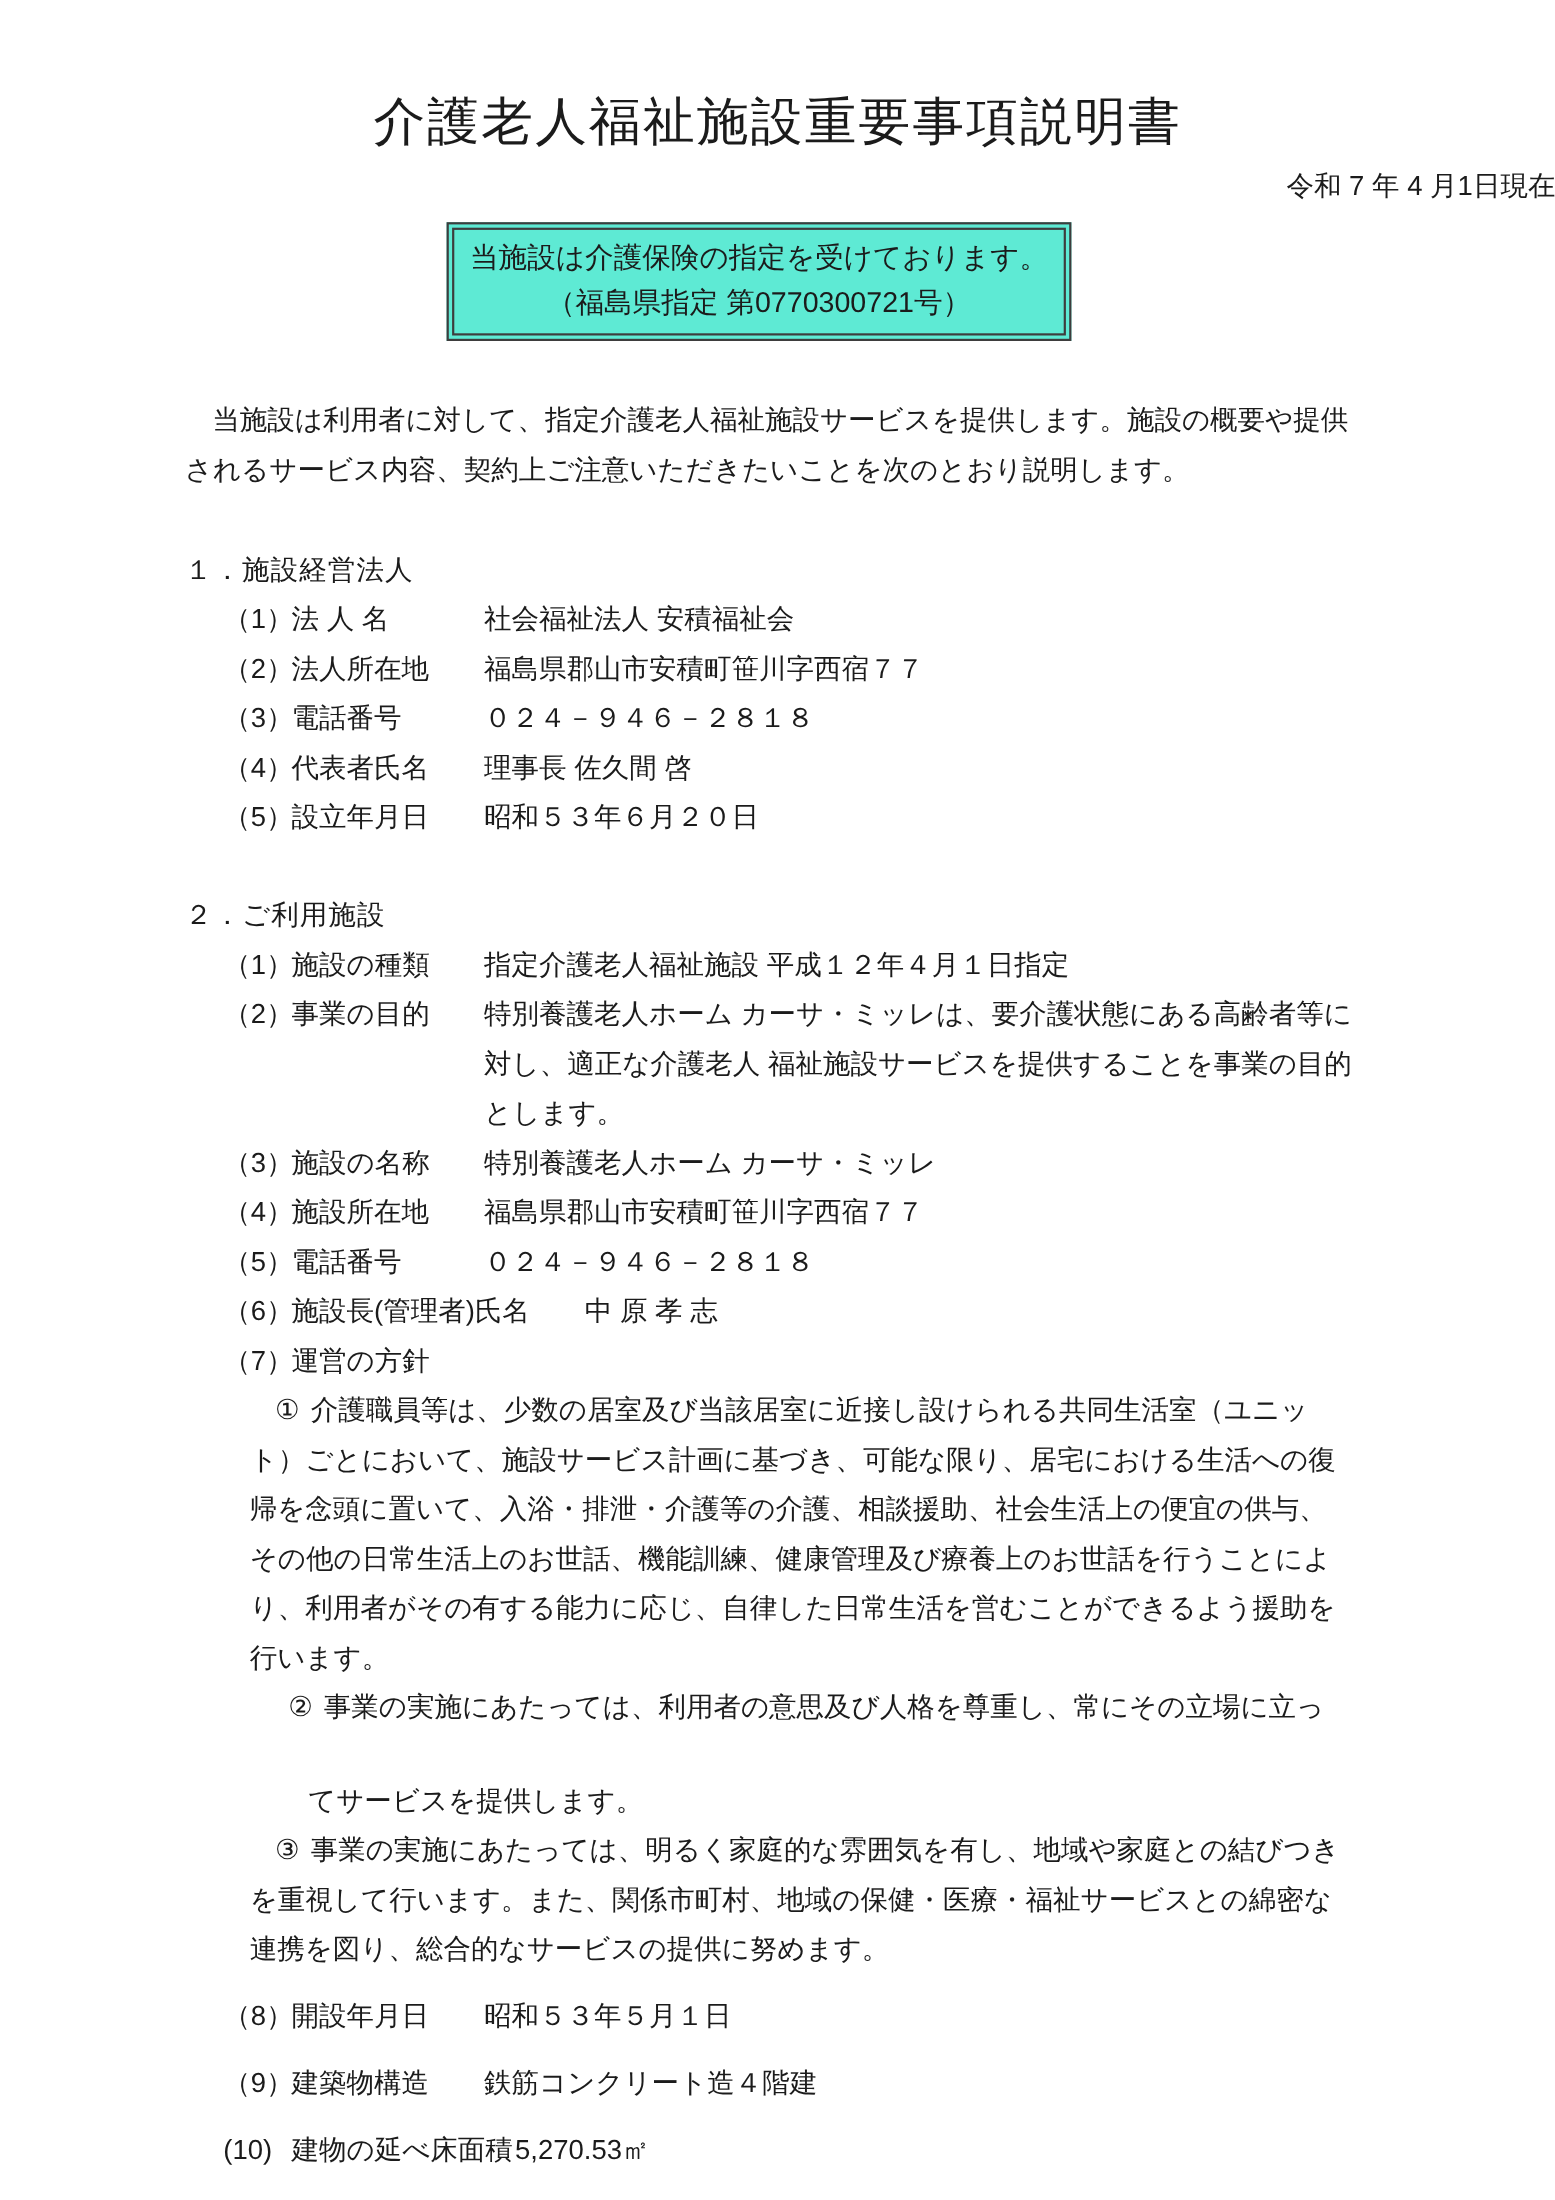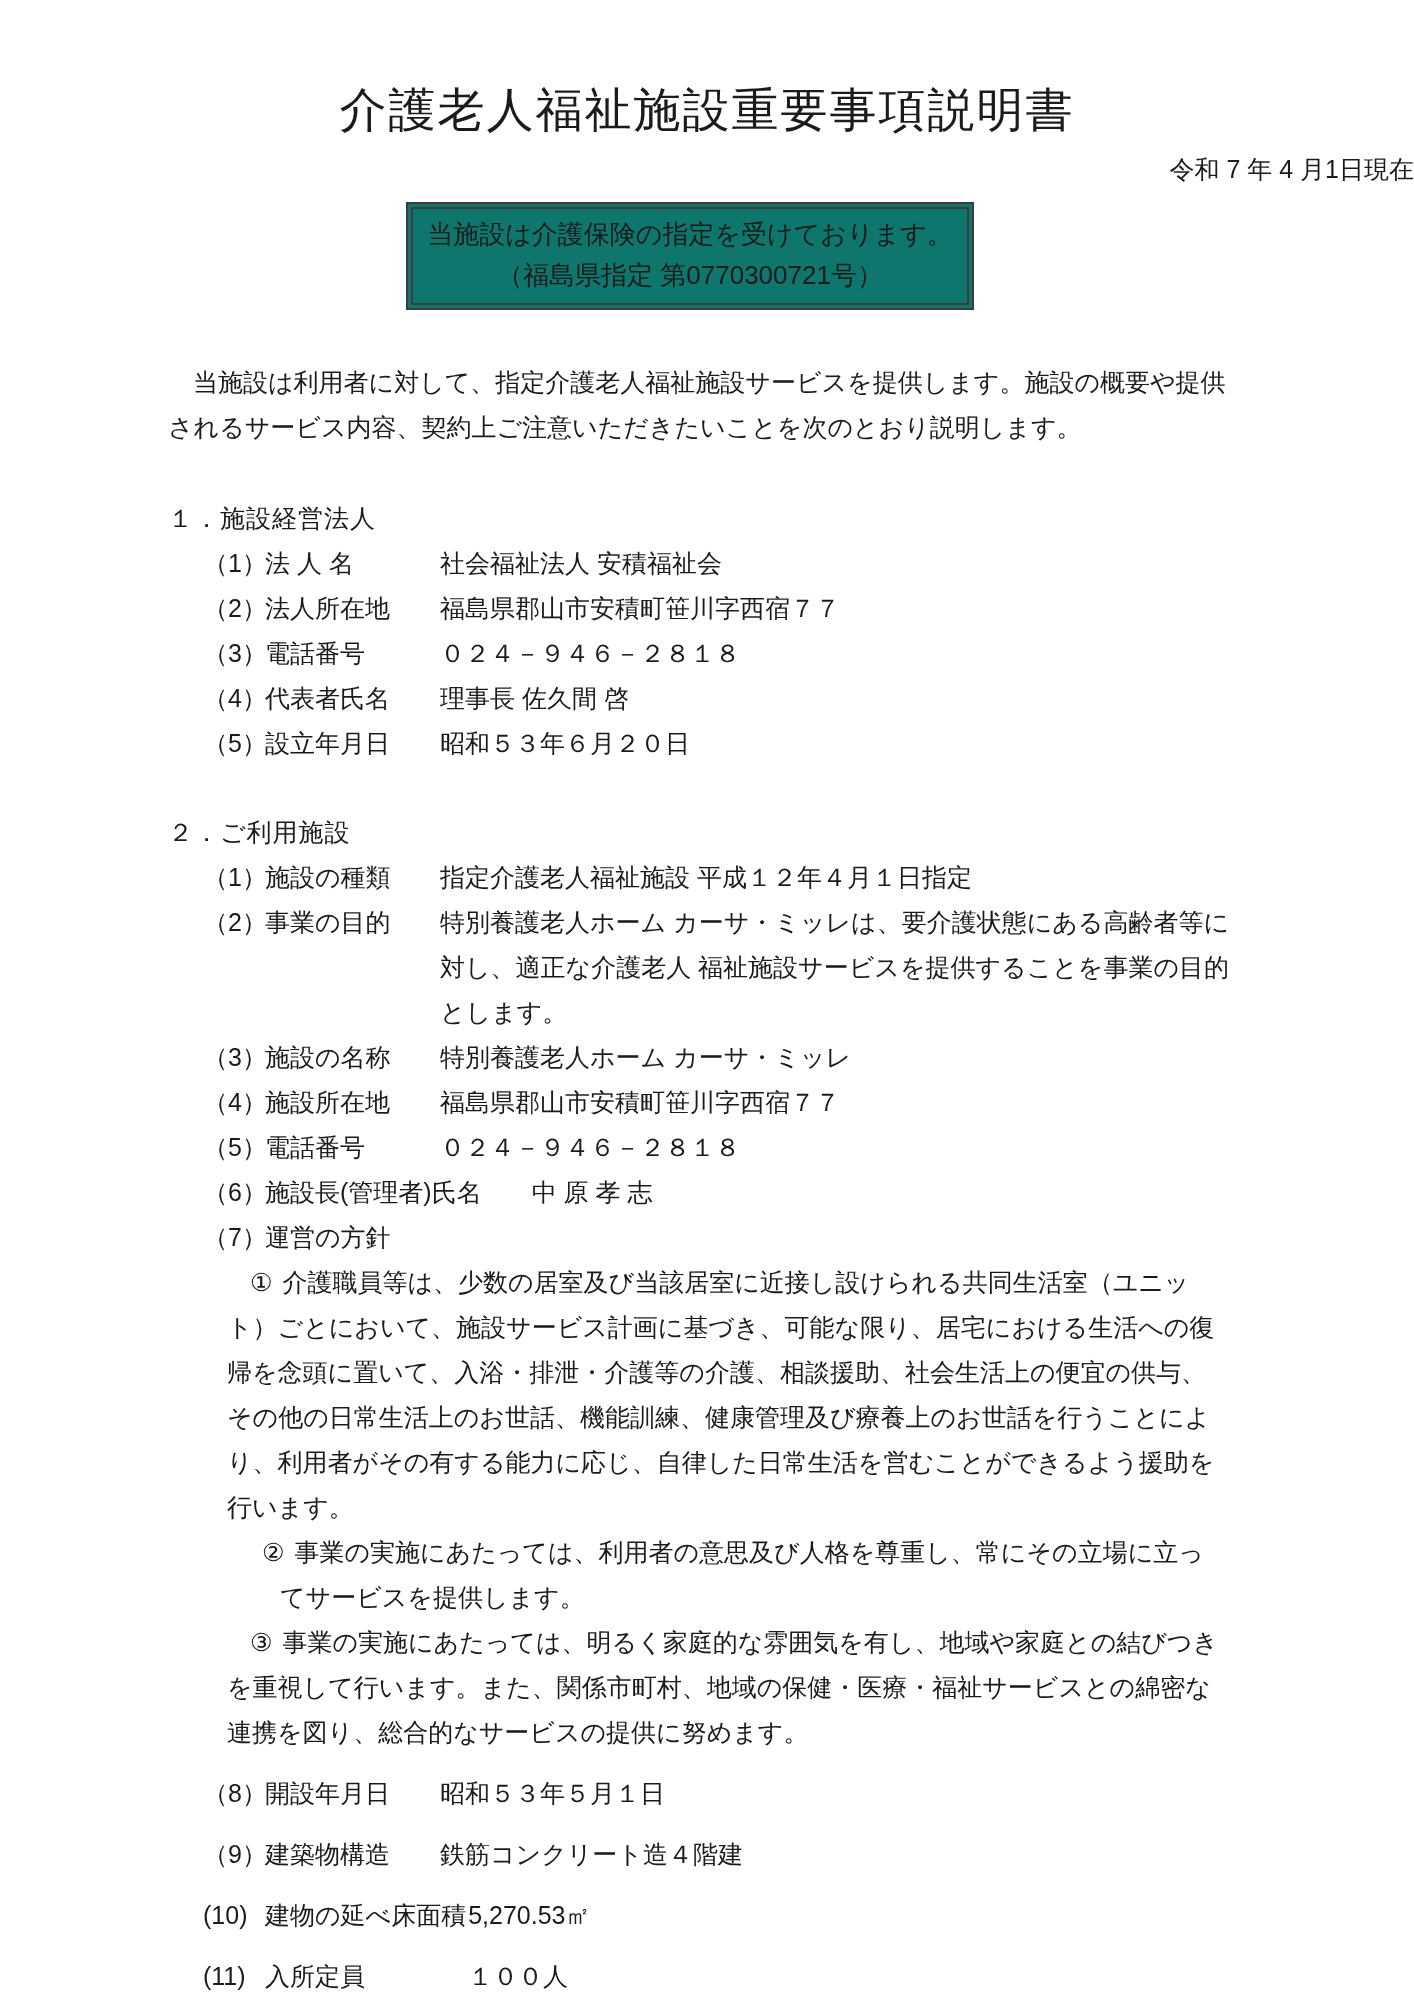--- a/index.html
+++ b/index.html
@@ -27,21 +27,21 @@
     text-align: right;
     font-size: 25px;
     line-height: 34px;
   }
 
   .notice-box {
     width: 568px;
     margin: 16px 0 0 406px;
     border: 2px solid #3d3d3d;
     padding: 3px;
-    background: #0f766e;
+    background: #5eead4;
   }
   .notice-inner {
     border: 2px solid #3d3d3d;
     text-align: center;
     font-size: 26px;
     line-height: 41px;
     padding: 5px 4px 7px 4px;
   }
 
   .content {
@@ -60,21 +60,21 @@
   .no    { flex: none; width: 62px; white-space: pre; }
   .label { flex: none; min-width: 175px; white-space: pre; }
   .value { flex: 1; }
   .value.pad-lg { padding-left: 50px; }
   .value.pad-sm { padding-left: 28px; }
   .label.label-flow { min-width: 0; margin-right: 2px; }
 
   .policy { margin-left: 59px; max-width: 1002px; text-indent: 23px; }
   .policy .marker { margin-right: 10px; }
   .policy-2 .p2-line1 { text-indent: 35px; }
-  .policy-2 .p2-line2 { padding-left: 53px; text-indent: 0; }
+  .policy-2 .p2-line2 { padding-left: 53px; text-indent: 0; margin-top: 40px; }
 
   .rows-b { margin-top: 8px; }
   .rows-b .row { margin-top: 16px; }
 </style>
 </head>
 <body>
 
 <div class="page">
 
   <h1 class="doc-title">介護老人福祉施設重要事項説明書</h1>

